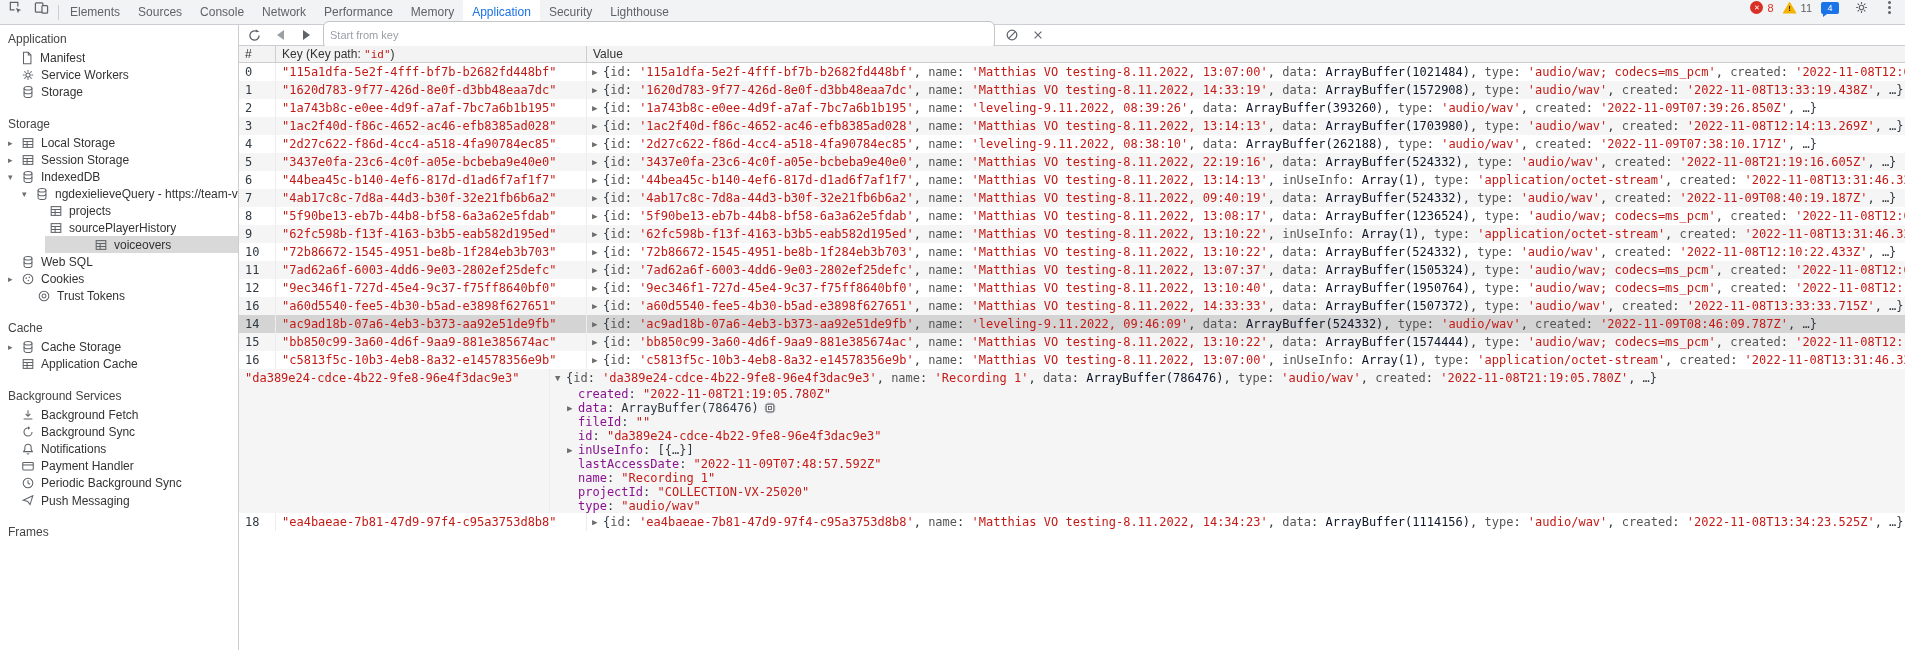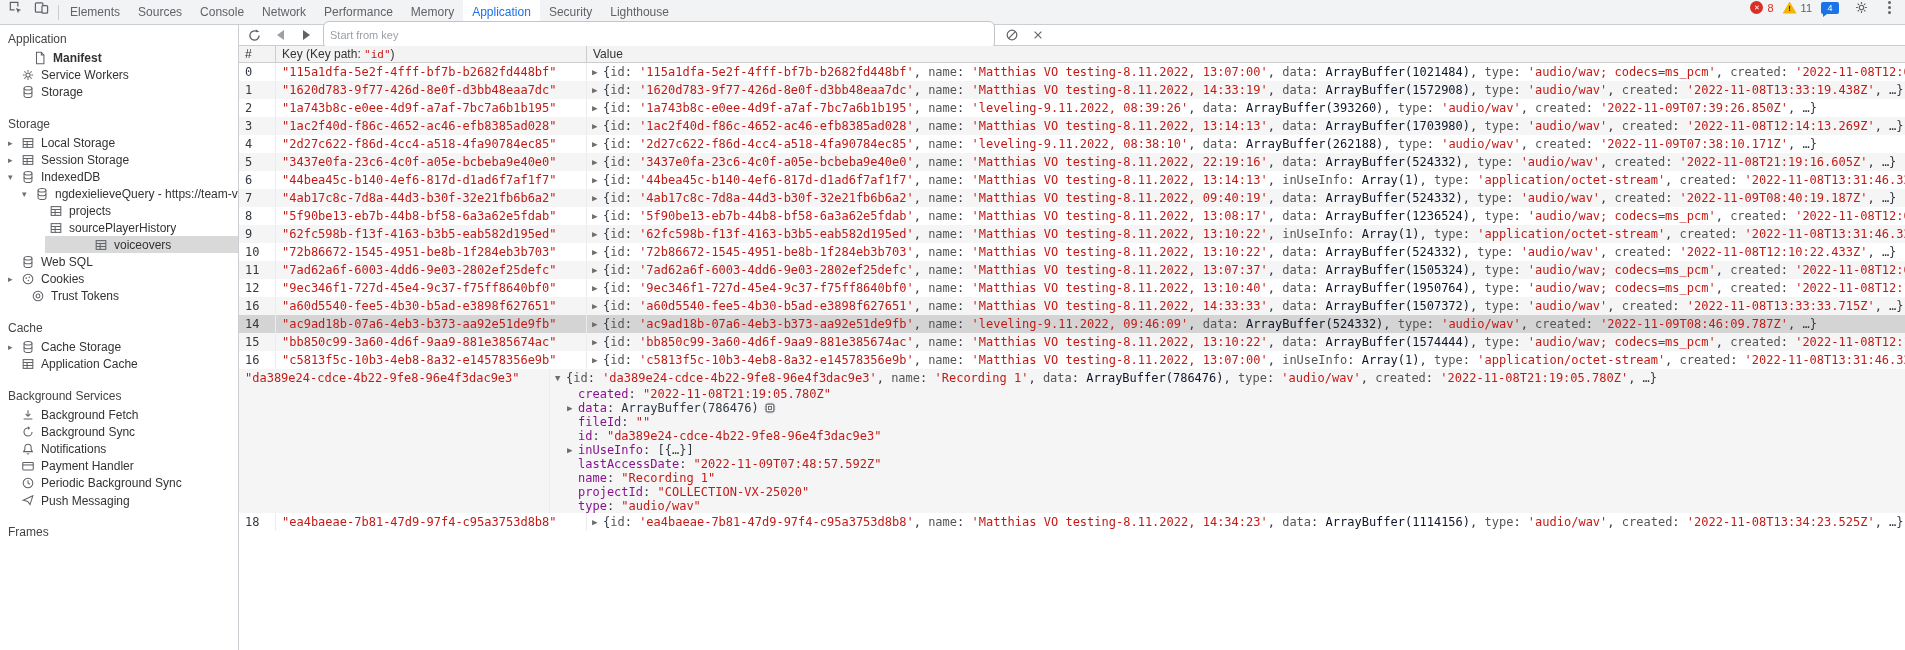--- a/index.html
+++ b/index.html
@@ -128,21 +128,21 @@
         </span>
     </div>
   </div>
 
   <div class="main">
 
     <div class="sidebar">
       <div>
           <div class="section">
             <div class="section-title">Application</div>
-            <div class="s-item" style="padding-left: 20px; font-weight: bold;">
+            <div class="s-item" style="padding-left: 7px;">
               <span class="s-exp"></span>
               <span class="s-icon">
                 <svg width="14" height="14" viewBox="0 0 16 16">
                   <path d="M4 1.5h5.5L12.5 4.5v10H4z" fill="none" stroke="#5f6368" stroke-width="1.2"></path>
                   <path d="M9.5 1.5v3h3" fill="none" stroke="#5f6368" stroke-width="1.2"></path>
                 </svg>
               </span>
               <span class="s-label">Manifest</span>
             </div>
             <div class="s-item" style="padding-left: 8px;">
@@ -253,21 +253,21 @@
               <span class="s-icon">
                 <svg width="14" height="14" viewBox="0 0 16 16">
                   <circle cx="8" cy="8" r="5.5" fill="none" stroke="#5f6368" stroke-width="1.2"></circle>
                   <circle cx="6" cy="7" r=".9" fill="#5f6368"></circle>
                   <circle cx="9.5" cy="6" r=".9" fill="#5f6368"></circle>
                   <circle cx="8.5" cy="9.8" r=".9" fill="#5f6368"></circle>
                 </svg>
               </span>
               <span class="s-label">Cookies</span>
             </div>
-            <div class="s-item" style="padding-left: 18px;">
+            <div class="s-item" style="padding-left: 24px;">
               <span class="s-exp"></span>
               <span class="s-icon">
                 <svg width="14" height="14" viewBox="0 0 16 16">
                   <circle cx="8" cy="8" r="5.5" fill="none" stroke="#5f6368" stroke-width="1.2"></circle>
                   <circle cx="8" cy="8" r="2.2" fill="none" stroke="#5f6368" stroke-width="1.2"></circle>
                 </svg>
               </span>
               <span class="s-label">Trust Tokens</span>
             </div>
           </div>

